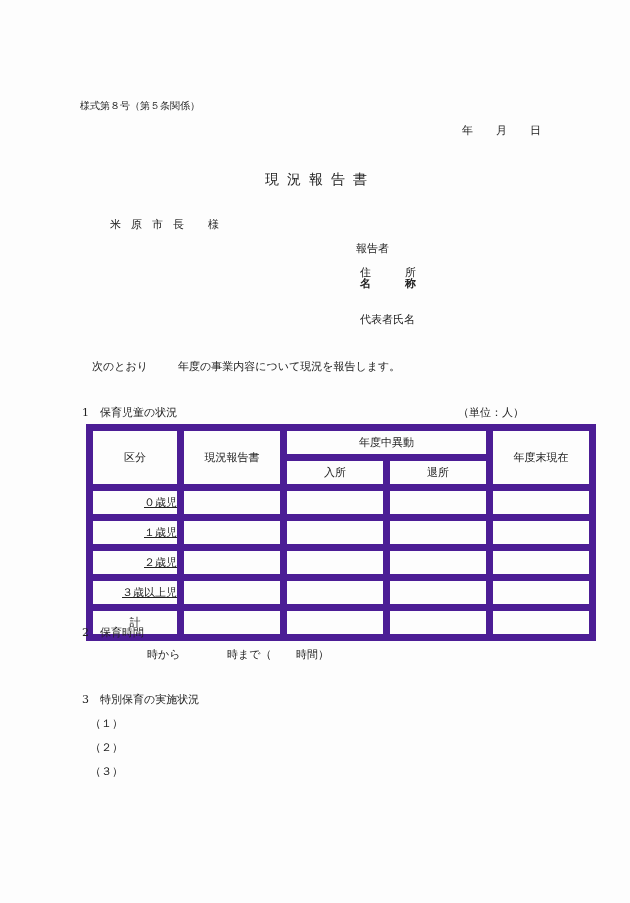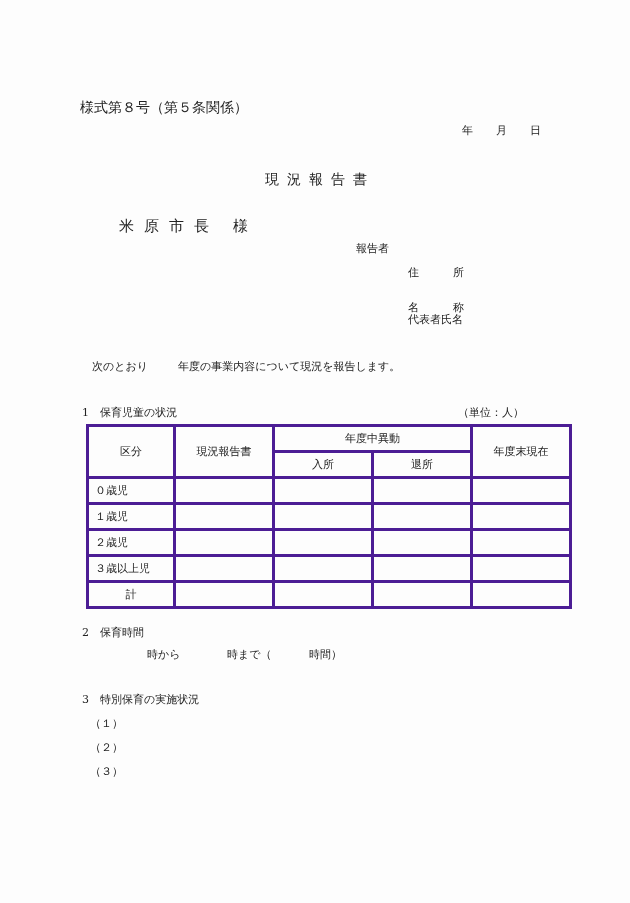--- a/index.html
+++ b/index.html
@@ -6,57 +6,57 @@
   body {
     width: 630px; height: 903px;
     background: #fdfdfd;
     position: relative;
     font-family: "DejaVu Serif", "Liberation Serif", serif;
     color: #222;
     font-size: 11px;
     overflow: hidden;
   }
   .abs { position: absolute; white-space: nowrap; }
-  .form-no { left: 80px; top: 99px; font-size: 14px; }
+  .form-no { left: 80px; top: 99px; font-size: 10px; }
   .date { top: 123px; font-size: 11px; }
   .date-y { left: 462px; }
   .date-m { left: 496px; }
   .date-d { left: 530px; }
   .title { left: 265px; top: 171px; font-size: 14px; letter-spacing: 8px; }
-  .addressee { left: 119px; top: 217px; font-size: 15px; }
+  .addressee { left: 110px; top: 217px; font-size: 11px; }
   .addressee .word { letter-spacing: 10px; }
   .addressee .sama { margin-left: 14px; }
   .reporter { left: 356px; top: 241px; }
-  .rep-row { left: 360px; margin-left: 48px; }
+  .rep-row { left: 360px; }
   .rep-addr { top: 265px; }
-  .rep-name { top: 300px; }
+  .rep-name { top: 276px; font-weight: bold; }
   .rep-rep { top: 312px; }
   .rep-row .a { display: inline-block; width: 45px; }
   .statement { left: 92px; top: 359px; }
   .statement .gap { display: inline-block; width: 30px; }
   .sec1 { left: 82px; top: 405px; }
   .sec-num { display: inline-block; width: 18px; }
   .unit { left: 458px; top: 405px; }
   table.status {
     position: absolute; left: 86px; top: 424px;
     border-collapse: collapse;
     font-size: 11px;
   }
   table.status td {
-    border: 3px solid #4c1d95;
+    border: 7px solid #4c1d95;
     padding: 0;
     height: 23px;
     text-align: center;
     vertical-align: middle;
   }
-  table.status td.left { text-align: left; padding-left: 6px; }
+  table.status td.left { text-align: right; padding-left: 6px; text-decoration: underline; }
   .c1 { width: 84px; } .c2 { width: 96px; } .c3 { width: 96px; } .c4 { width: 96px; margin-top: 36px; } .c5 { width: 96px; }
   .sec2 { left: 82px; top: 625px; }
   .hours { top: 647px; }
-  .h1 { left: 147px; } .h2 { left: 227px; } .h3 { left: 309px; }
+  .h1 { left: 147px; } .h2 { left: 227px; } .h3 { left: 296px; }
   .sec3 { left: 82px; top: 692px; }
   .item { left: 90px; }
   .item1 { top: 716px; } .item2 { top: 740px; } .item3 { top: 764px; }
 </style>
 </head>
 <body>
 
 <div class="abs form-no">様式第８号（第５条関係）</div>
 
 <div class="abs date date-y">年</div>

